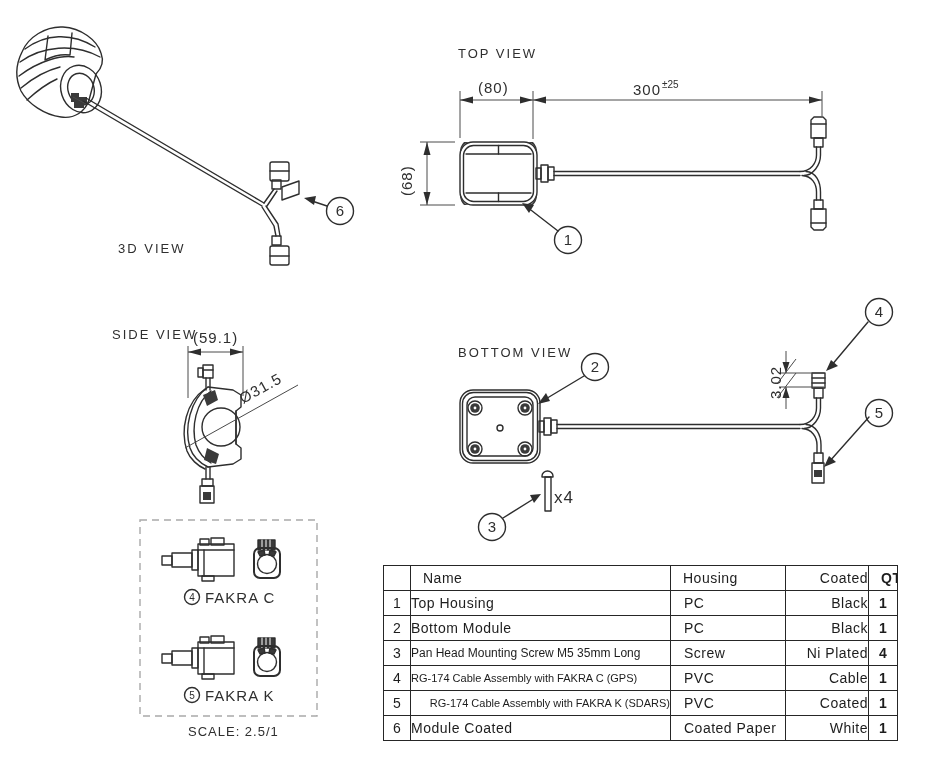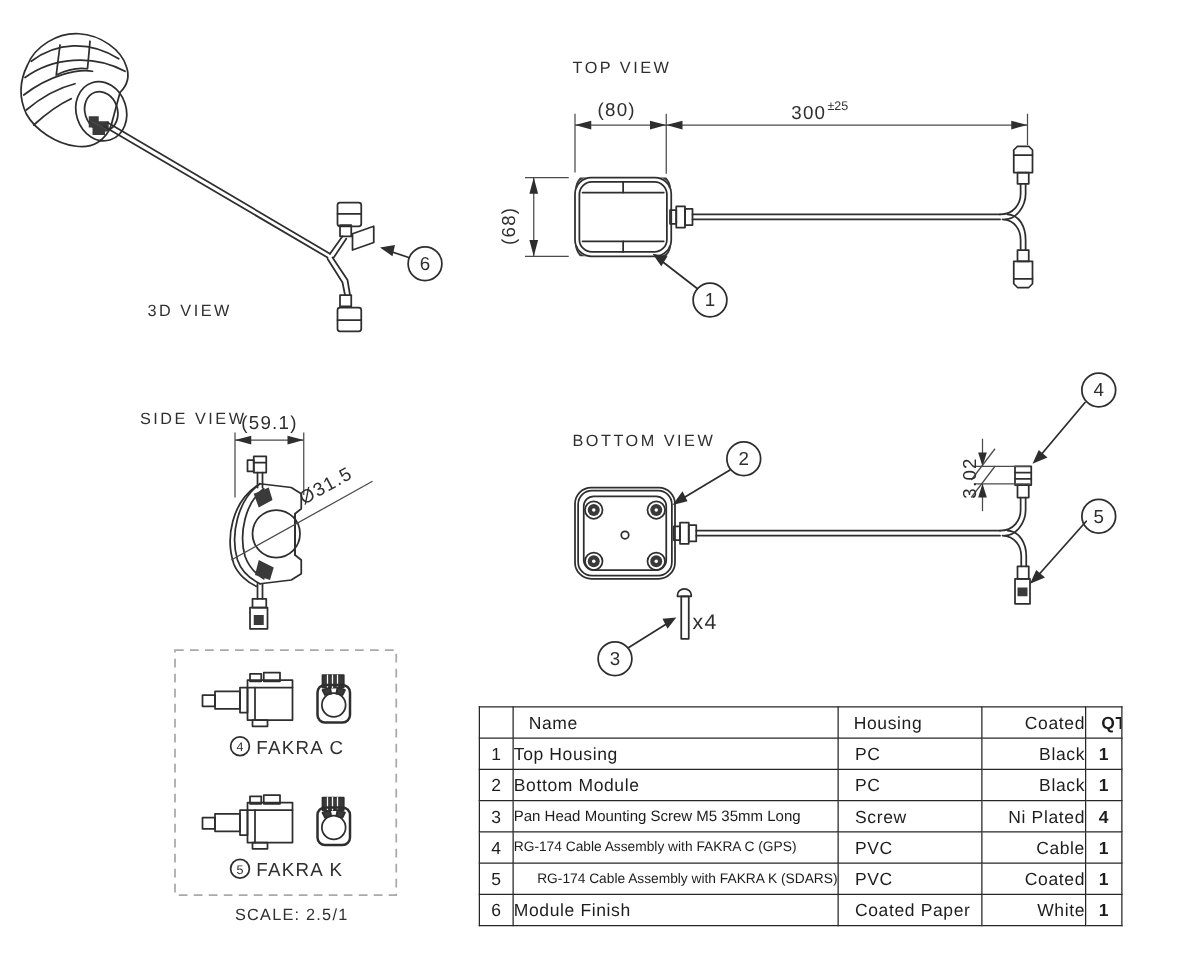--- a/index.html
+++ b/index.html
@@ -361,21 +361,21 @@
   </tr>
   <tr>
     <td class="c-no">5</td>
     <td class="c-name">RG-174 Cable Assembly with FAKRA K (SDARS)</td>
     <td class="c-mat">PVC</td>
     <td class="c-fin">Coated</td>
     <td class="c-qty">1</td>
   </tr>
   <tr>
     <td class="c-no">6</td>
-    <td class="c-name">Module Finish</td>
+    <td class="c-name">Module Coated</td>
     <td class="c-mat">Coated Paper</td>
     <td class="c-fin">White</td>
     <td class="c-qty">1</td>
   </tr>
 </tbody>
     </table>
 
 </div>
 
 </body></html>

